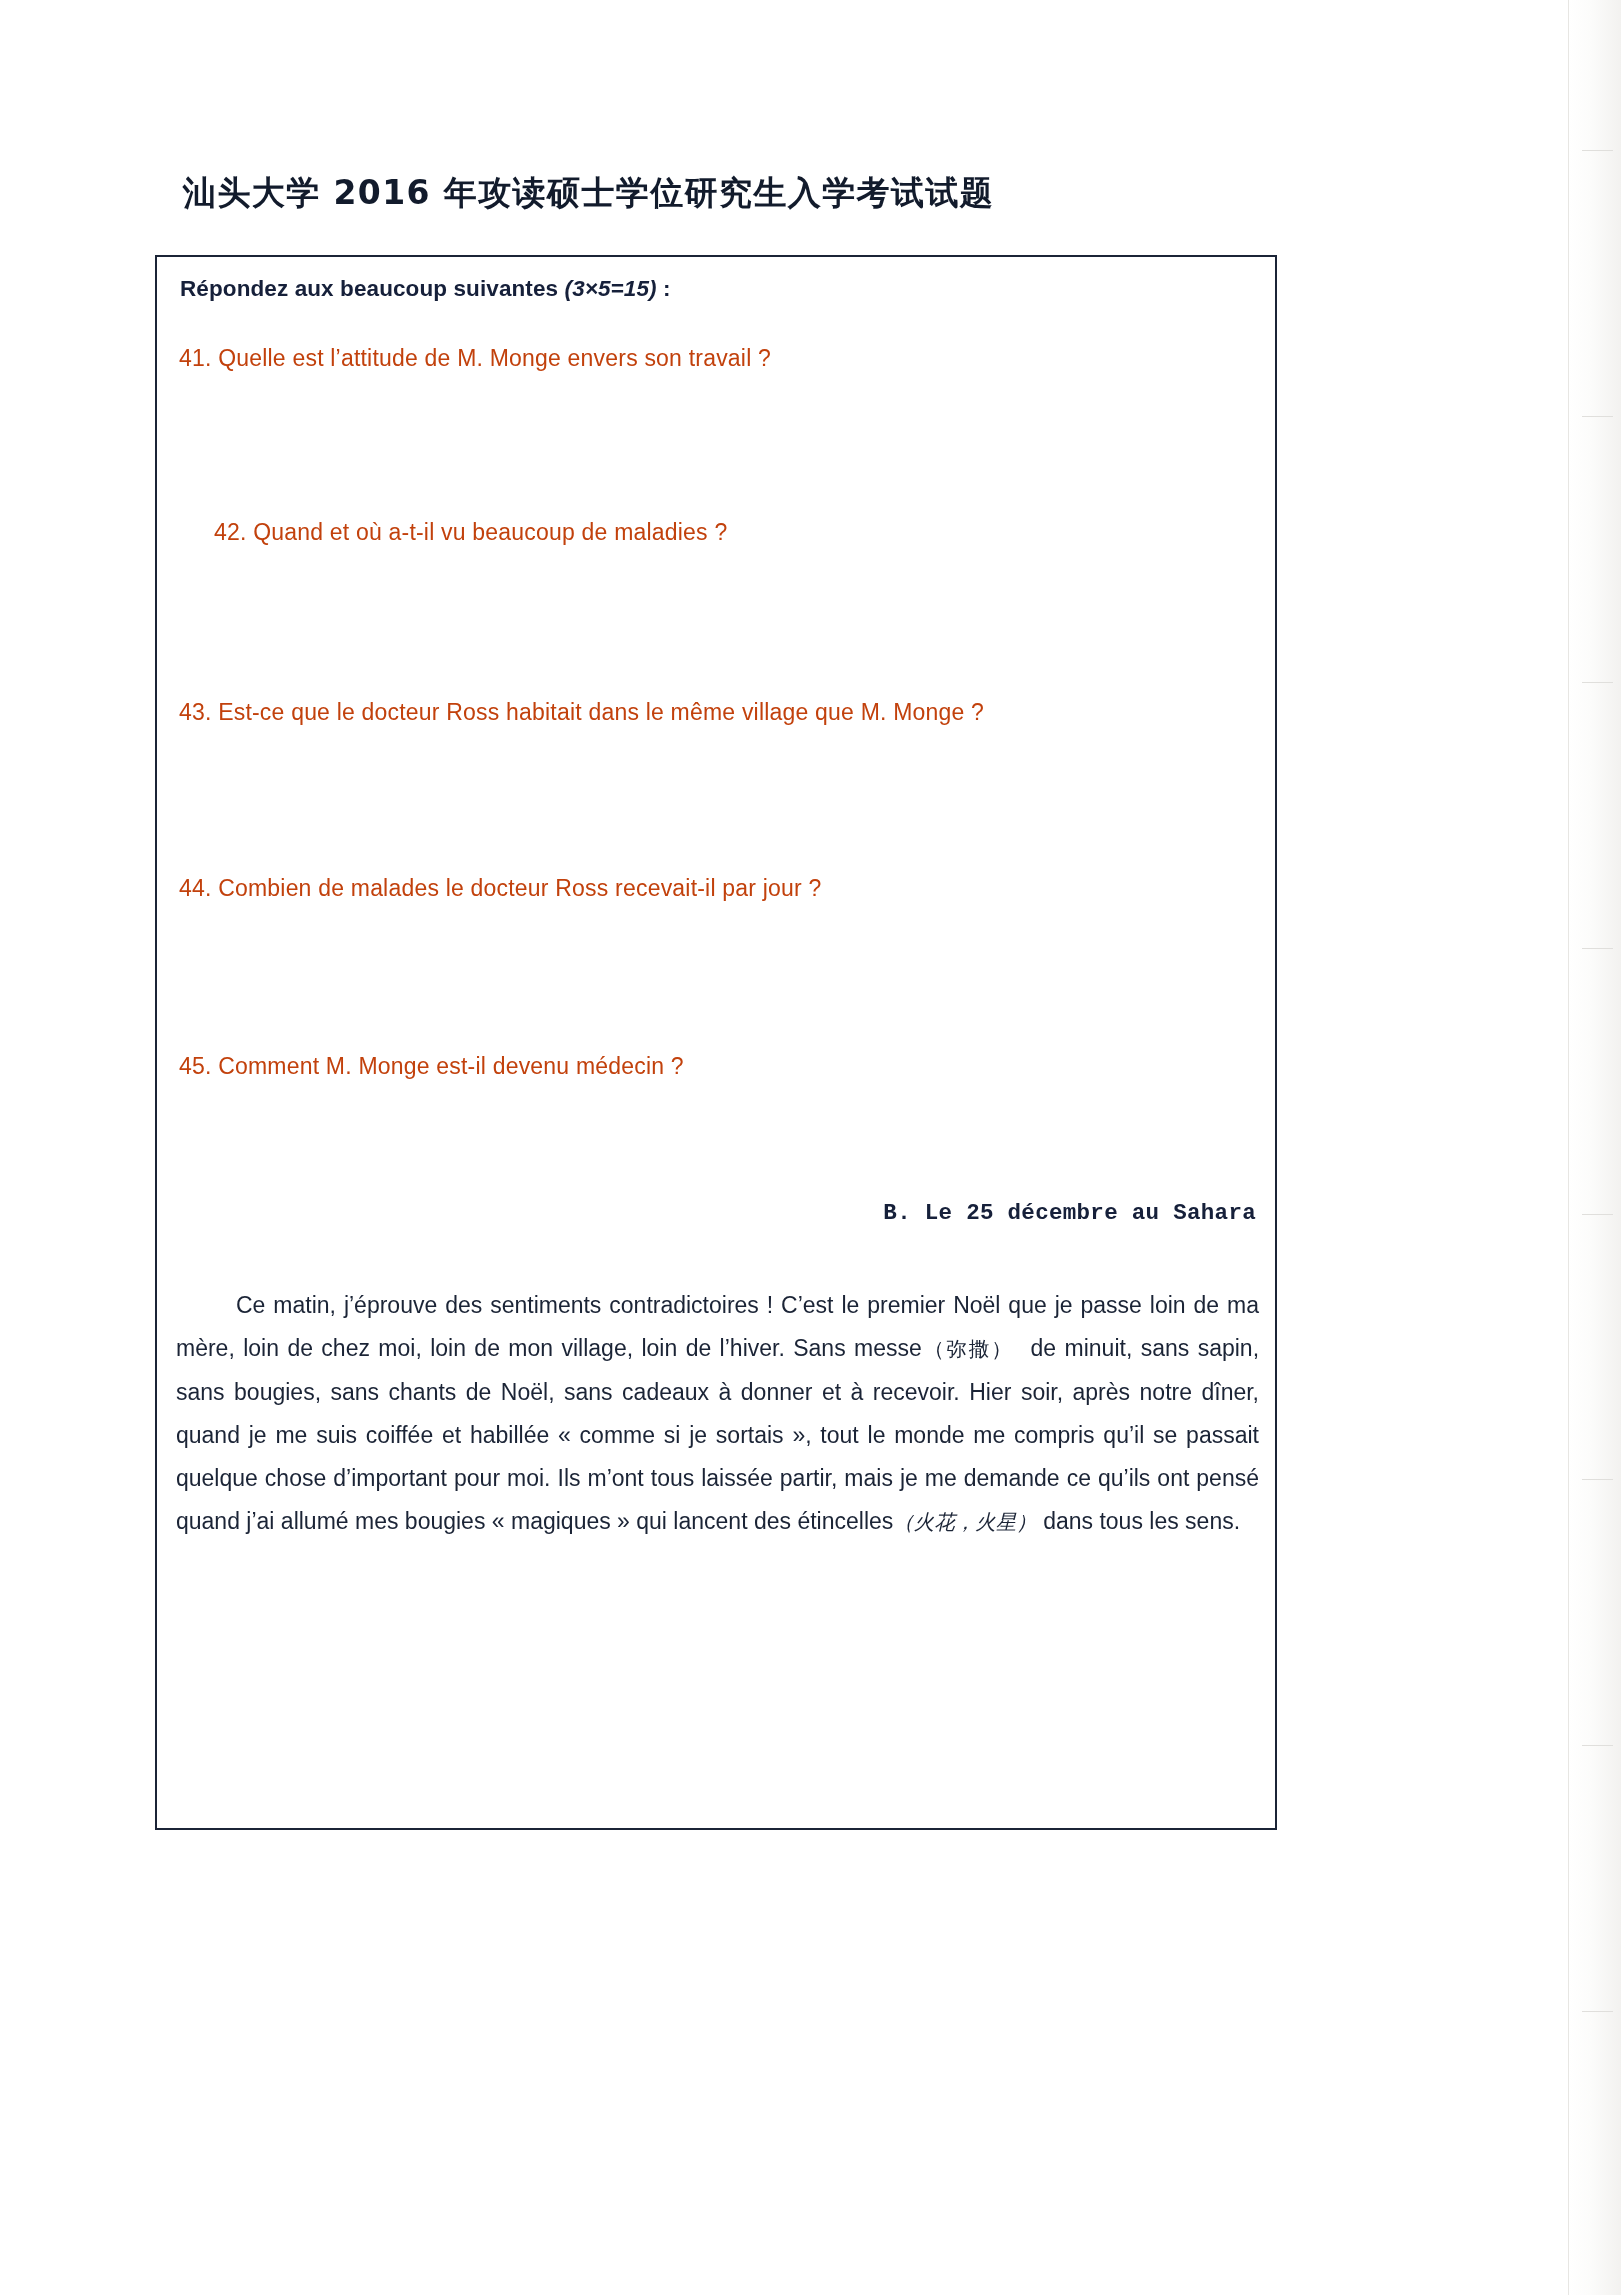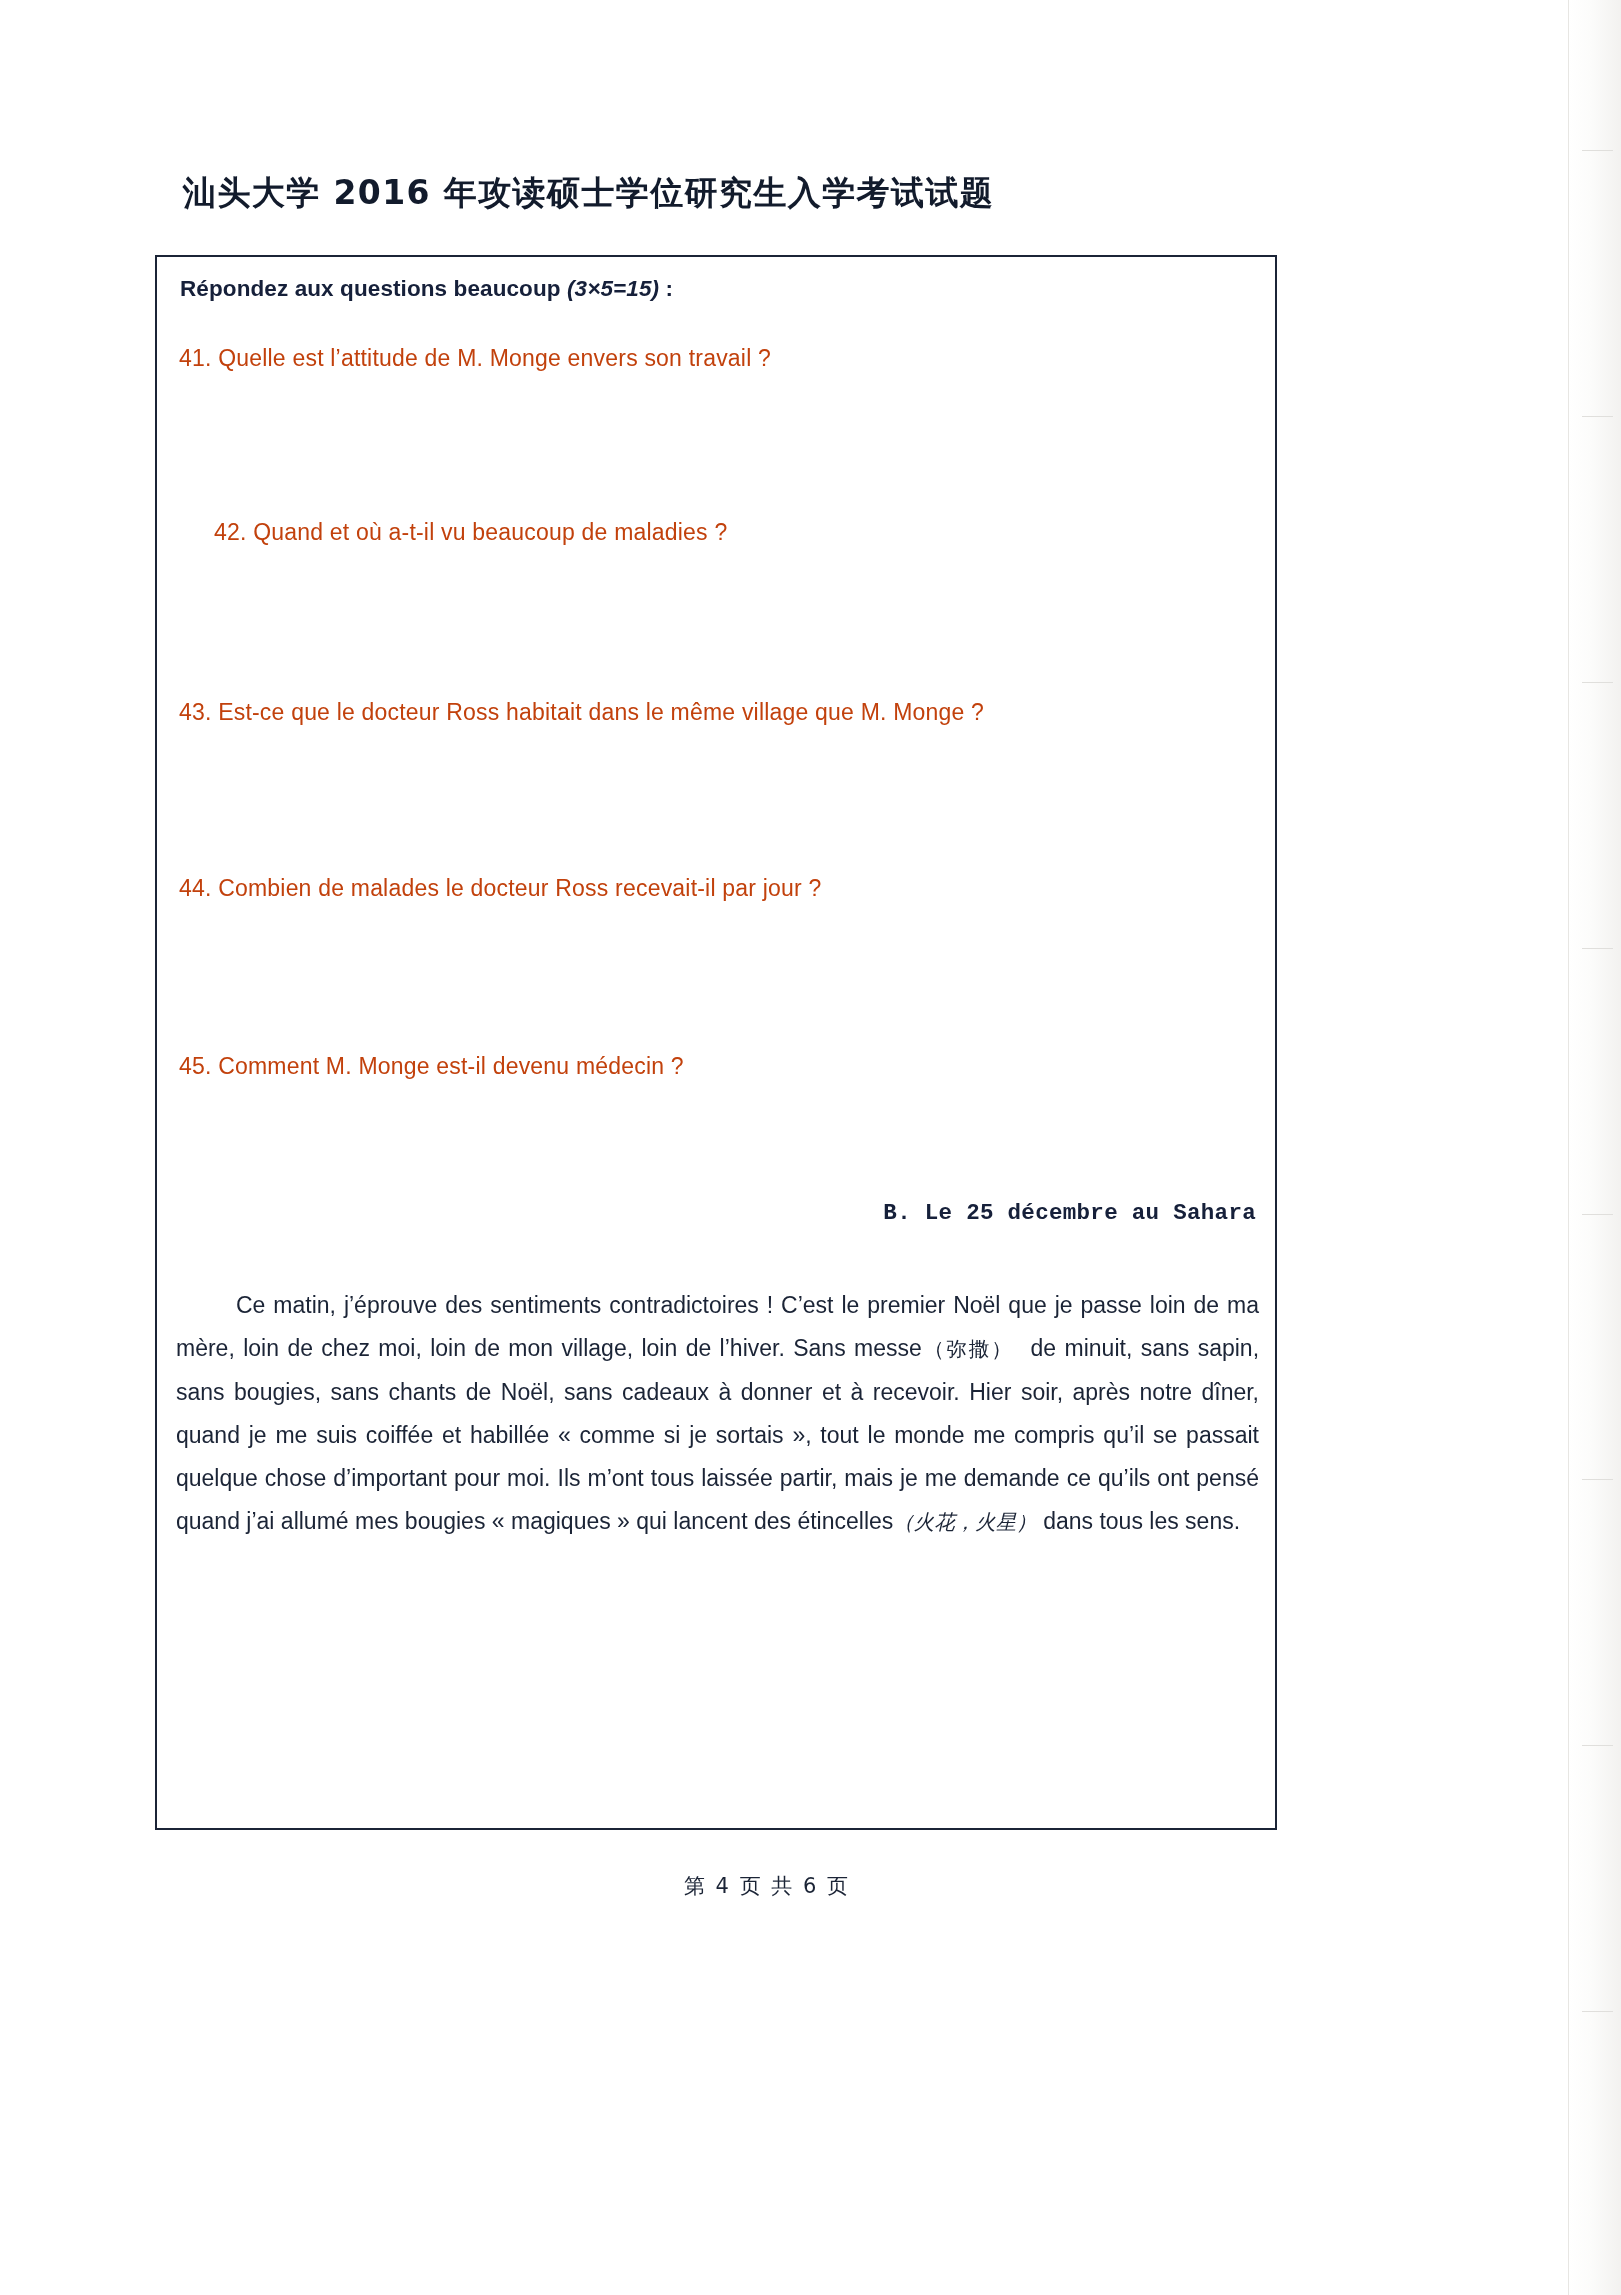--- a/index.html
+++ b/index.html
@@ -154,42 +154,41 @@
 </head>
 <body>
 
 <div class="sheet">
 
   <div class="doc-title">汕头大学 2016 年攻读硕士学位研究生入学考试试题</div>
 
   <div class="frame">
     <div class="frame-inner">
       <span class="instruction">
-        <span>Répondez aux questions beaucoup</span><span>&nbsp;</span><span class="ital">(3×5=15)</span><span> :</span>
+        <span>Répondez aux beaucoup suivantes</span><span>&nbsp;</span><span class="ital">(3×5=15)</span><span> :</span>
       </span>
     </div>
   </div>
 
   <div class="q-list">
     <div class="question q1">41. Quelle est l’attitude de M. Monge envers son travail ?</div>
     <div class="question q2">42. Quand et où a-t-il vu beaucoup de maladies ?</div>
     <div class="question q3">43. Est-ce que le docteur Ross habitait dans le même village que M. Monge ?</div>
     <div class="question q4">44. Combien de malades le docteur Ross recevait-il par jour ?</div>
     <div class="question q5">45. Comment M. Monge est-il devenu médecin ?</div>
   </div>
 
   <div class="section-b">B.  Le 25 décembre au Sahara</div>
 
   <div class="passage">
     <p>
       <span>Ce matin, j’éprouve des sentiments contradictoires ! C’est le premier Noël que je passe loin de ma mère, loin de chez moi, loin de mon village, loin de l’hiver. Sans messe</span><span class="cn">（弥撒）</span><span>&nbsp; </span><span>de minuit, sans sapin, sans bougies, sans chants de Noël, sans cadeaux à donner et à recevoir. Hier soir, après notre dîner, quand je me suis coiffée et habillée « comme si je sortais », tout le monde me compris qu’il se passait quelque chose d’important pour moi. Ils m’ont tous laissée partir, mais je me demande ce qu’ils ont pensé quand j’ai allumé mes bougies « magiques » qui lancent des étincelles</span><span class="cn-ital">（火花，火星）</span><span>&nbsp;</span><span>dans tous les sens.</span>
     </p>
   </div>
 
-  <div class="footer">第 4 页 共 6 页</div>
 </div>
 
 <div class="page-edge-right">
   <div class="edge-mark" style="top:150px"></div>
   <div class="edge-mark" style="top:416px"></div>
   <div class="edge-mark" style="top:682px"></div>
   <div class="edge-mark" style="top:948px"></div>
   <div class="edge-mark" style="top:1214px"></div>
   <div class="edge-mark" style="top:1479px"></div>
   <div class="edge-mark" style="top:1745px"></div>

